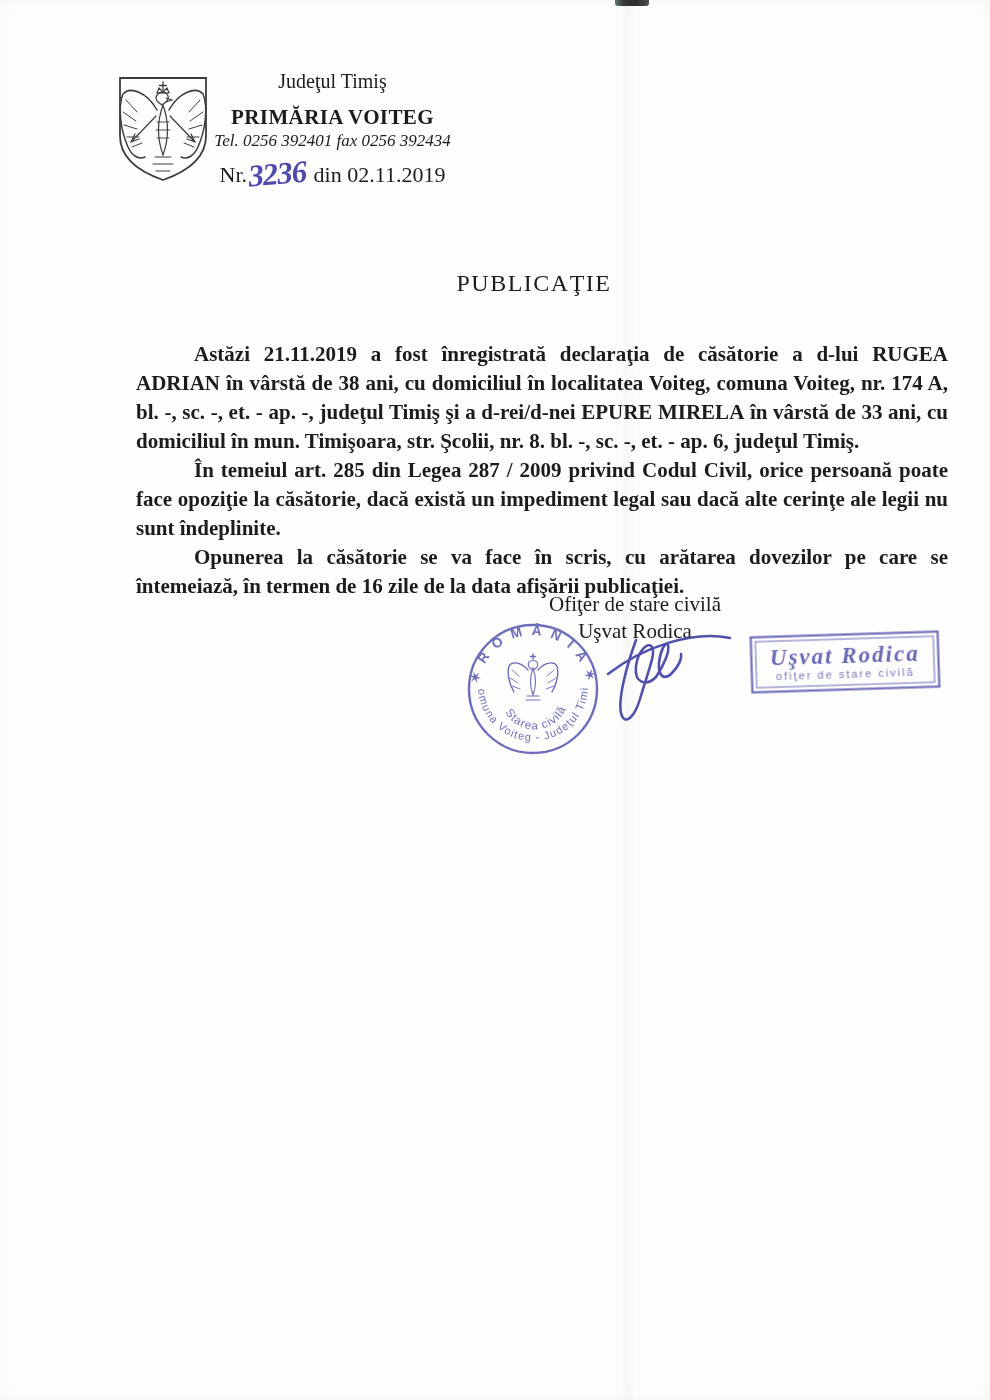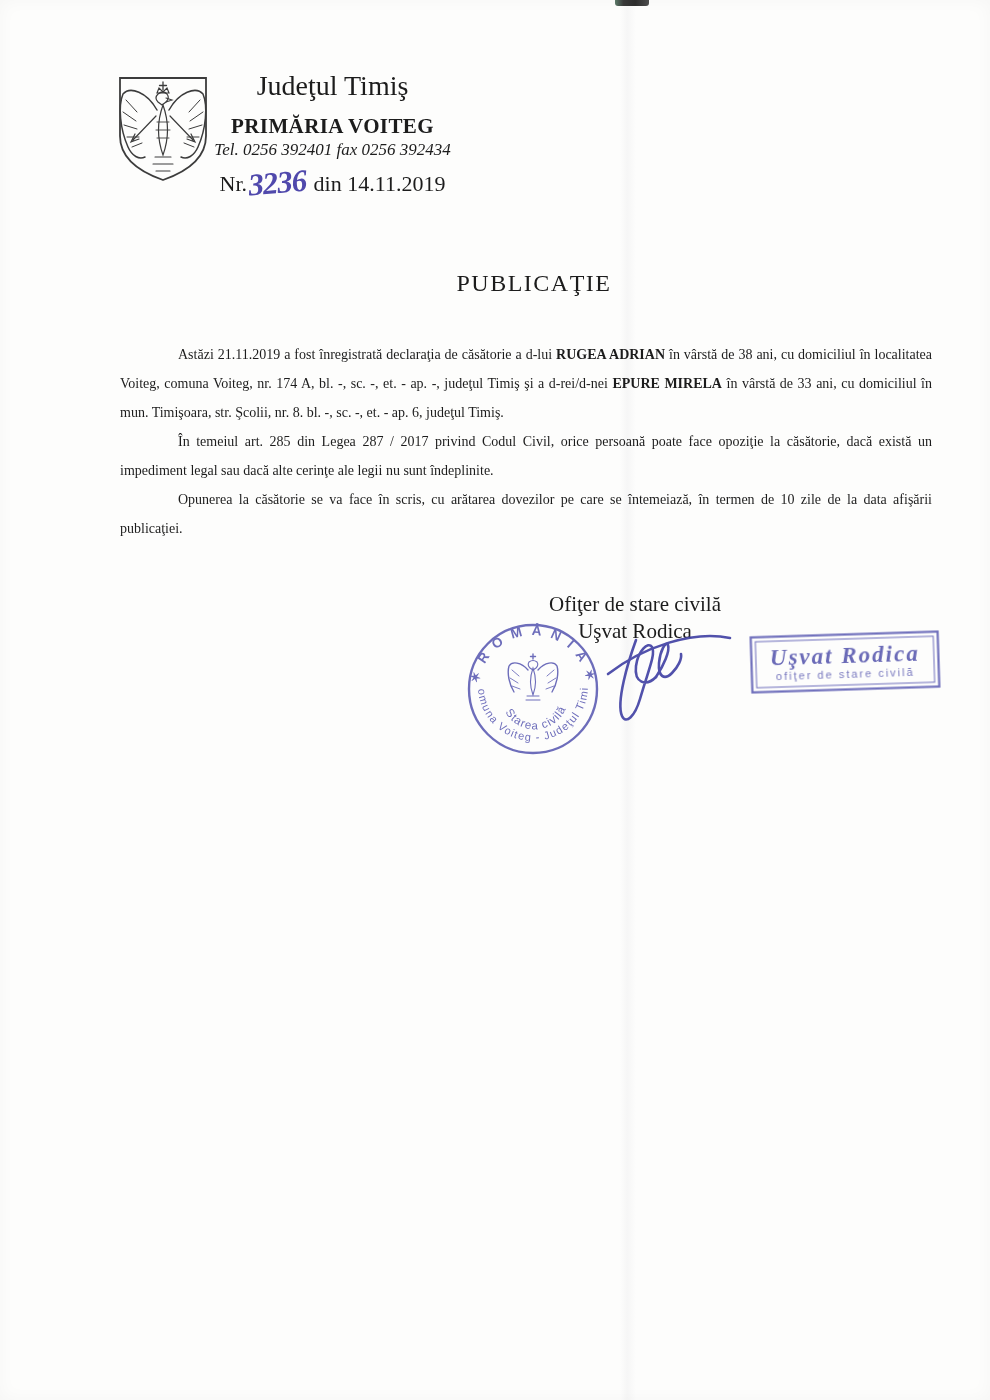--- a/index.html
+++ b/index.html
@@ -21,41 +21,41 @@
     position:absolute;left:615px;top:0;width:34px;height:6px;
     background:linear-gradient(90deg,#4a6b58 0%,#232323 25%,#161616 60%,#3a3a3a 100%);
     border-radius:0 0 3px 3px;opacity:.9;
   }
   
   .emblem{position:absolute;left:110px;top:72px;}
   .header-text{
     position:absolute;left:200px;top:70px;width:265px;
     text-align:center;line-height:1.15;
   }
-  .county{font-size:28px;}
+  .county{font-size:20px;}
   .institution{font-size:21px;font-weight:bold;letter-spacing:.4px;margin-top:12px;}
   .contact{font-size:17px;margin-top:2px;font-style:italic;}
   .regline{font-size:22px;margin-top:3px;white-space:nowrap;}
   .hand-number{
     display:inline-block;
     font-size:31px;font-style:italic;font-weight:bold;
     color:#5049ac;
     transform:rotate(-5deg) translateY(2px);
     letter-spacing:-1px;
     margin:0 2px 0 1px;
   }
   
   .title{
     position:absolute;left:120px;top:262px;width:812px;margin:8px;
     text-align:center;font-size:24px;font-weight:normal;letter-spacing:1.5px;
   }
   
   .bodytext{
-    position:absolute;left:120px;top:340px;width:812px;
-    font-size:14px;line-height:29px;text-align:justify;
+    position:absolute;left:136px;top:340px;width:812px;
+    font-size:21px;line-height:29px;text-align:justify;font-weight:bold;
   }
   .bodytext p{margin:0;text-indent:58px;}
   
   .sigblock{
     position:absolute;left:440px;top:591px;width:390px;
     text-align:center;font-size:21px;line-height:27px;
   }
   
   .round-stamp{position:absolute;left:464px;top:620px;filter:blur(0.4px);opacity:.88;}
   .hand-signature{position:absolute;left:596px;top:620px;opacity:.92;}
@@ -98,29 +98,29 @@
       <path d="M46,44 L23,68 M25,62 l-4,8 l8,-3" stroke-width="1.2"></path>
 
       <path d="M45,85 h16 M43,92 h20 M46,99 h14" stroke-width="1.1"></path>
     </g>
   </svg>
 
   <div class="header-text">
     <div class="county">Judeţul Timiş</div>
     <div class="institution">PRIMĂRIA VOITEG</div>
     <div class="contact">Tel. 0256 392401 fax 0256 392434</div>
-    <div class="regline"><span>Nr.</span><span class="hand-number">3236</span> <span>din 14.11.2019</span></div>
+    <div class="regline"><span>Nr.</span><span class="hand-number">3236</span> <span>din 02.11.2019</span></div>
   </div>
 
   <h1 class="title">PUBLICAŢIE</h1>
 
   <div class="bodytext">
     <p><span>Astăzi 21.11.2019 a fost înregistrată declaraţia de căsătorie a d-lui </span><b>RUGEA ADRIAN</b><span> în vârstă de 38 ani, cu domiciliul în localitatea Voiteg, comuna Voiteg, nr. 174 A, bl. -, sc. -, et. - ap. -, judeţul Timiş şi a d-rei/d-nei </span><b>EPURE MIRELA</b><span> în vârstă de 33 ani, cu domiciliul în mun. Timişoara, str. Şcolii, nr. 8. bl. -, sc. -, et. - ap. 6, judeţul Timiş.</span></p>
-    <p>În temeiul art. 285 din Legea 287 / 2017 privind Codul Civil, orice persoană poate face opoziţie la căsătorie, dacă există un impediment legal sau dacă alte cerinţe ale legii nu sunt îndeplinite.</p>
-    <p>Opunerea la căsătorie se va face în scris, cu arătarea dovezilor pe care se întemeiază, în termen de 10 zile de la data afişării publicaţiei.</p>
+    <p>În temeiul art. 285 din Legea 287 / 2009 privind Codul Civil, orice persoană poate face opoziţie la căsătorie, dacă există un impediment legal sau dacă alte cerinţe ale legii nu sunt îndeplinite.</p>
+    <p>Opunerea la căsătorie se va face în scris, cu arătarea dovezilor pe care se întemeiază, în termen de 16 zile de la data afişării publicaţiei.</p>
   </div>
 
   <div class="sigblock">
     <div>Ofiţer de stare civilă</div>
     <div>Uşvat Rodica</div>
   </div>
 
   <svg class="round-stamp" width="138" height="138" viewBox="0 0 138 138">
     <defs>
       <path id="arcTop" d="M 15,69 A 54,54 0 0 1 123,69"></path>

